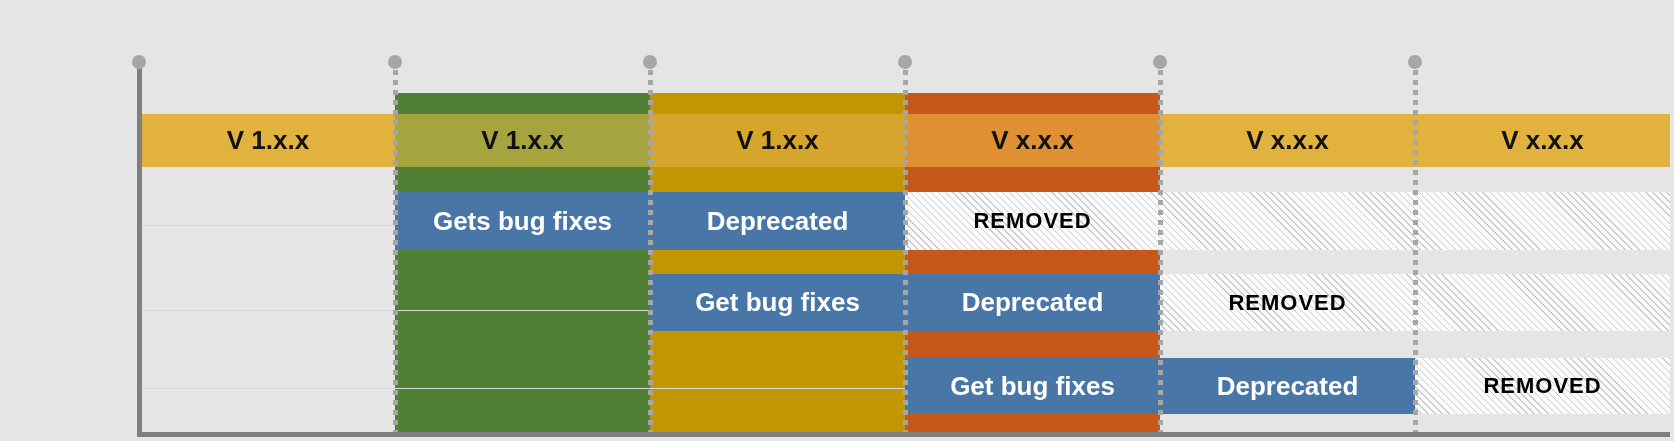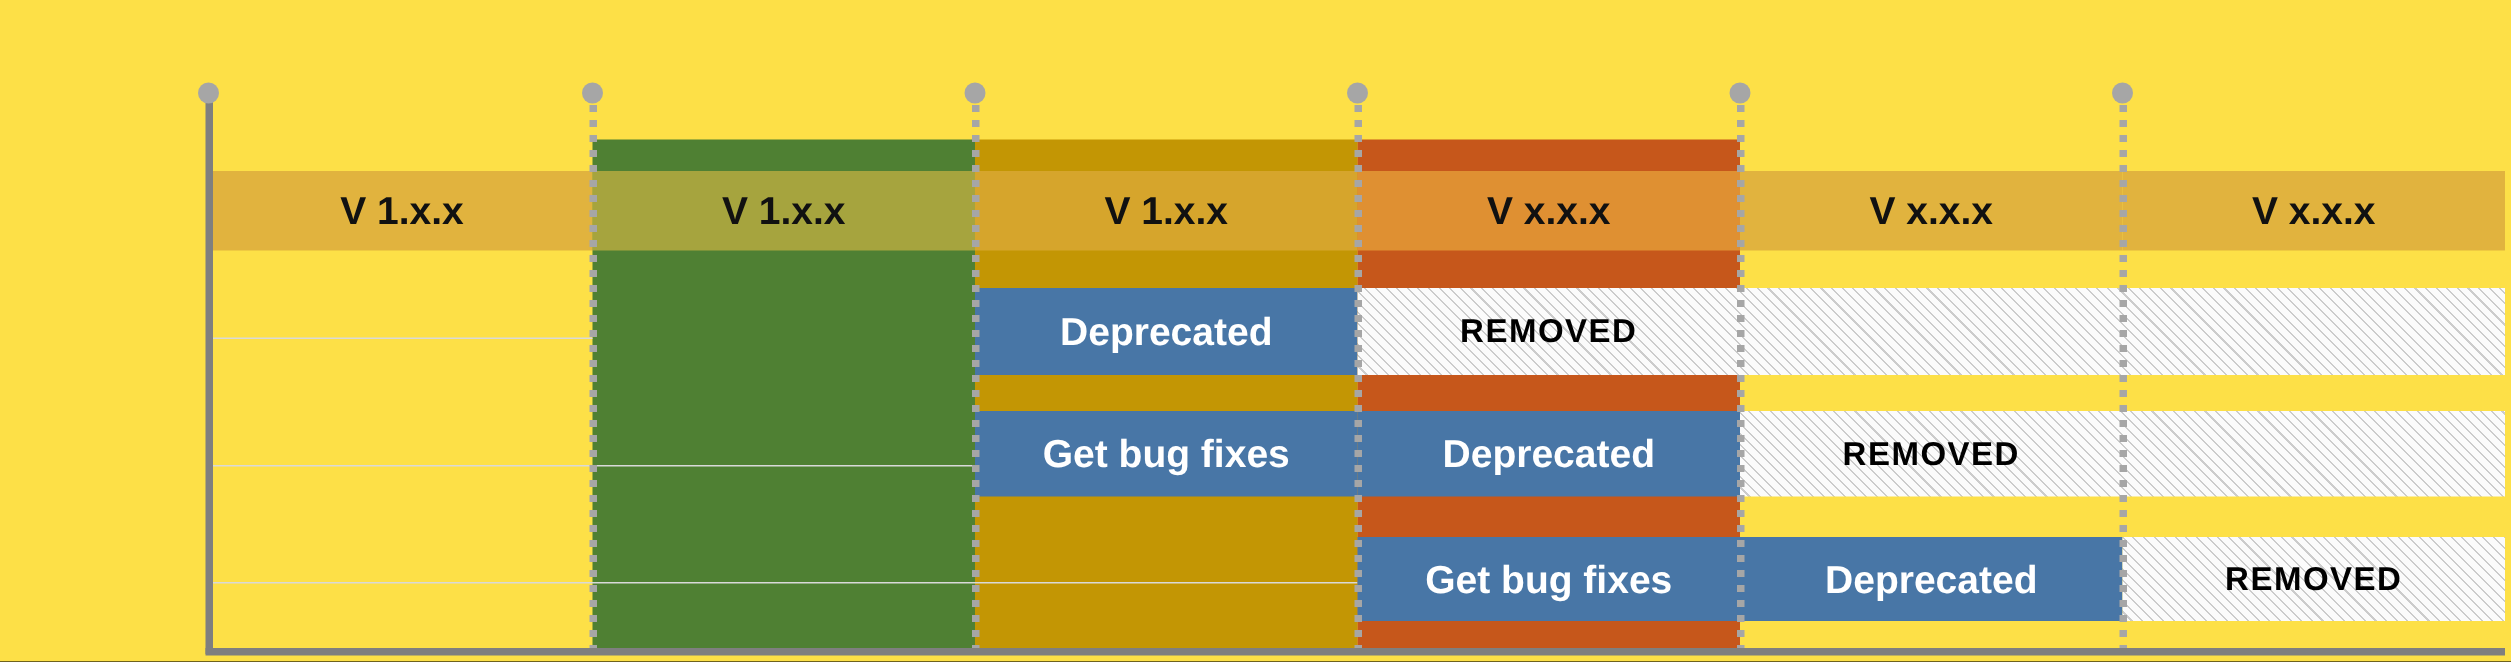--- a/index.html
+++ b/index.html
@@ -1,17 +1,17 @@
 <!DOCTYPE html>
 <html><head>
 <meta charset="utf-8">
 <style>
   html,body{margin:0;padding:0;background:#000;}
   #canvas{
-    position:relative;width:1674px;height:441px;background:#fde047;overflow:hidden;
+    position:relative;width:1674px;height:441px;background:#e5e5e5;overflow:hidden;
     font-family:"Liberation Sans", sans-serif;
   }
   .abs{position:absolute;}
   
   .axis{background:#7f7f7f;z-index:6;}
   .dot{width:14px;height:14px;border-radius:50%;background:#a6a6a6;z-index:7;}
   .stem{
     width:5px;z-index:5;
     background:repeating-linear-gradient(to bottom,#a6a6a6 0 5px,transparent 5px 10px);
   }
@@ -84,20 +84,23 @@
     <span>V x.x.x</span>
   </div>
   <div class="abs seg seg-yellow" style="left:1415px;width:255px;">
     <span>V x.x.x</span>
   </div>
 
   <div class="abs leader" style="left:139px;top:225px;width:256px;"></div>
   <div class="abs leader" style="left:139px;top:310px;width:511px;"></div>
   <div class="abs leader" style="left:139px;top:388px;width:766px;"></div>
 
+  <div class="abs bar bar-blue" style="left:395px;top:192px;width:255px;height:58px;">
+    <span>Gets bug fixes</span>
+  </div>
   <div class="abs bar bar-blue" style="left:650px;top:192px;width:255px;height:58px;">
     <span>Deprecated</span>
   </div>
   <div class="abs bar bar-hatch" style="left:905px;top:192px;width:765px;height:58px;">
     <span class="removed-label" style="width:255px;">REMOVED</span>
   </div>
 
   <div class="abs bar bar-blue" style="left:650px;top:274px;width:255px;height:57px;">
     <span>Get bug fixes</span>
   </div>

